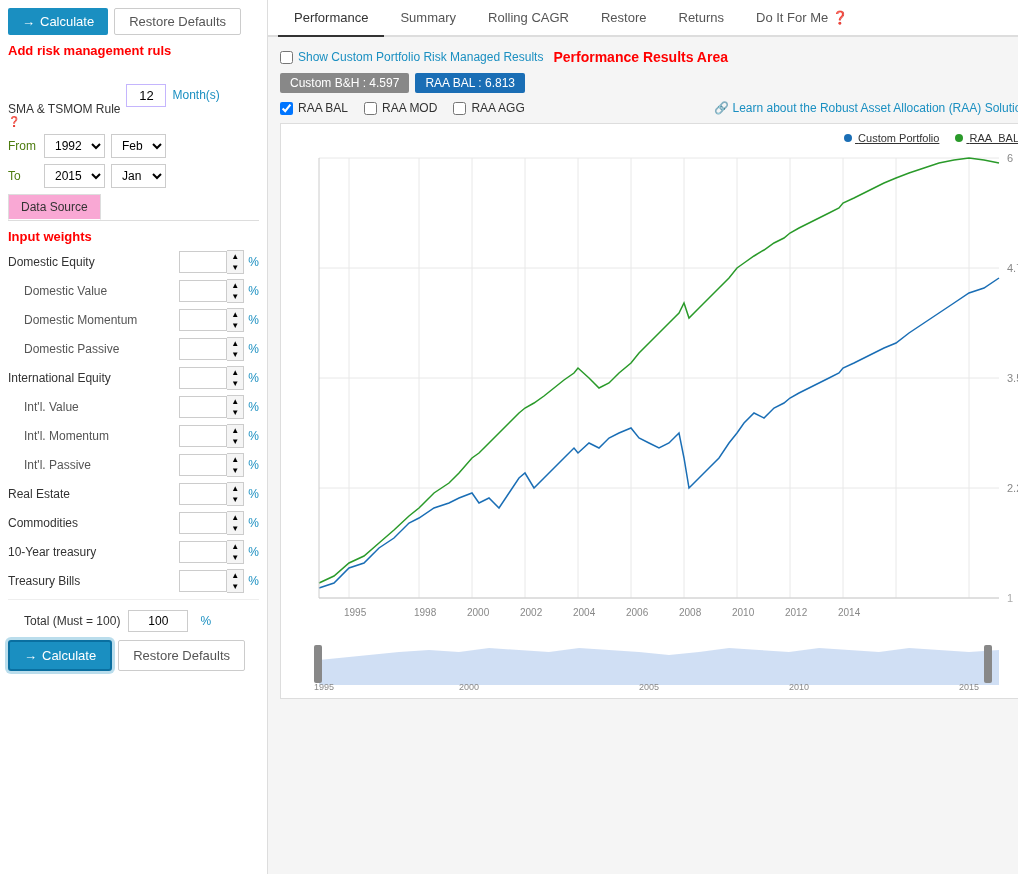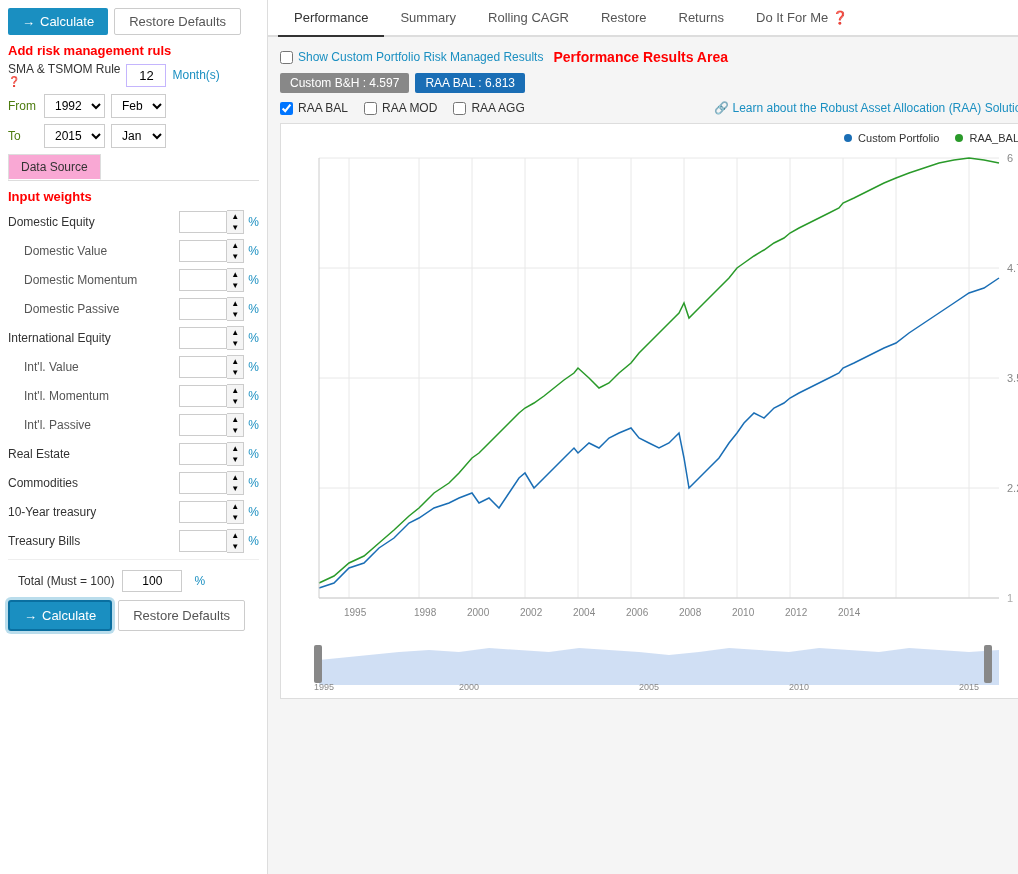--- a/index.html
+++ b/index.html
@@ -11,21 +11,21 @@
     .left-panel { width: 268px; background: #fff; border-right: 1px solid #ddd; padding: 8px; flex-shrink: 0; }
 
     .top-buttons { display: flex; gap: 6px; margin-bottom: 8px; }
     .btn-calculate { background: #1a8fc1; color: #fff; border: none; padding: 5px 14px; cursor: pointer; font-size: 13px; display: flex; align-items: center; gap: 5px; border-radius: 2px; }
     .btn-calculate:before { content: '→'; font-weight: bold; }
     .btn-restore { background: #fff; color: #555; border: 1px solid #ccc; padding: 5px 14px; cursor: pointer; font-size: 13px; border-radius: 2px; }
 
     .add-risk-label { color: red; font-weight: bold; font-size: 13px; margin-bottom: 4px; }
 
     .sma-row { display: flex; align-items: center; gap: 6px; margin-bottom: 6px; }
-    .sma-label { font-size: 12px; color: #333; line-height: 1.2; }
+    .sma-label { font-size: 12px; color: #333; line-height: 1.2; margin-top: 40px; }
     .sma-label small { display: block; font-size: 10px; }
     .sma-input { width: 40px; border: 1px solid #c4b5fd; padding: 3px 5px; text-align: center; font-size: 13px; }
     .sma-months { color: #1a8fc1; font-size: 12px; cursor: pointer; }
 
     .date-row { display: flex; align-items: center; gap: 6px; margin-bottom: 6px; }
     .date-label { width: 30px; color: #4d7c0f; font-size: 12px; }
     .date-select { border: 1px solid #ccc; padding: 3px 6px; font-size: 12px; background: #fff; cursor: pointer; appearance: auto; }
 
     .tab-bar { display: flex; border-bottom: 1px solid #ddd; margin-bottom: 8px; }
     .tab-item { padding: 5px 12px; font-size: 12px; cursor: pointer; border: 1px solid #ddd; border-bottom: none; background: #f9f9f9; color: #333; }
@@ -34,21 +34,21 @@
     .input-weights-label { color: red; font-weight: bold; font-size: 13px; margin-bottom: 6px; }
 
     .weight-row { display: flex; align-items: center; margin-bottom: 5px; }
     .weight-name { flex: 1; font-size: 12px; color: #333; padding-right: 4px; }
     .weight-name.sub { padding-left: 16px; color: #555; }
     .weight-input { width: 44px; border: 1px solid #ccc; padding: 3px 23px; text-align: center; font-size: 12px; }
     .weight-spinner { display: flex; flex-direction: column; border: 1px solid #ccc; border-left: none; }
     .weight-spinner button { width: 16px; height: 11px; font-size: 8px; border: none; background: #f5f5f5; cursor: pointer; padding: 0; line-height: 1; }
     .weight-pct { color: #1a8fc1; margin-left: 4px; font-size: 12px; }
 
-    .total-row { display: flex; align-items: center; gap: 8px; margin: 10px 0 8px 10px; }
+    .total-row { display: flex; align-items: center; gap: 8px; margin: 10px 0 8px 16px; }
     .total-label { font-size: 12px; color: #333; }
     .total-input { width: 60px; border: 1px solid #ccc; padding: 3px 5px; text-align: center; font-size: 12px; }
 
     .bottom-buttons { display: flex; gap: 6px; }
     .btn-calculate-bottom { background: #1a8fc1; color: #fff; border: 2px solid #0a6fa0; padding: 6px 14px; cursor: pointer; font-size: 13px; display: flex; align-items: center; gap: 5px; border-radius: 3px; box-shadow: 0 0 0 3px rgba(26,143,193,0.3); }
     .btn-calculate-bottom:before { content: '→'; font-weight: bold; }
     .btn-restore-bottom { background: #fff; color: #555; border: 1px solid #ccc; padding: 6px 14px; cursor: pointer; font-size: 13px; border-radius: 2px; }
 
     
     .right-panel { flex: 1; background: #f5f5f5; padding: 0; }
@@ -70,21 +70,21 @@
     .badge-grey { background: #888; }
     .badge-blue { background: #1a6eb5; }
 
     .checkboxes-row { display: flex; align-items: center; gap: 16px; margin-bottom: 8px; }
     .check-item { display: flex; align-items: center; gap: 5px; font-size: 12px; cursor: pointer; }
     .check-item input { width: 13px; height: 13px; }
     .learn-link { margin-left: auto; font-size: 12px; color: #1a8fc1; cursor: pointer; text-decoration: none; display: flex; align-items: center; gap: 3px; }
 
     
     .chart-container { background: #fff; border: 1px solid #ddd; padding: 8px; position: relative; }
-    .chart-legend { display: flex; justify-content: flex-end; gap: 16px; margin-bottom: 4px; font-size: 11px; align-items: center; }
+    .chart-legend { display: flex; justify-content: flex-end; gap: 16px; margin-bottom: 4px; font-size: 11px; align-items: center; text-decoration: underline; }
     .legend-dot { width: 8px; height: 8px; border-radius: 50%; display: inline-block; margin-right: 3px; }
     .legend-blue { background: #1a6eb5; }
     .legend-green { background: #2a9a2a; }
     svg.main-chart { display: block; }
     svg.mini-chart { display: block; margin-top: 2px; }
 
     .divider-line { border: none; border-top: 1px solid #eee; margin: 6px 0; }
   </style>
 </head>
 <body>

